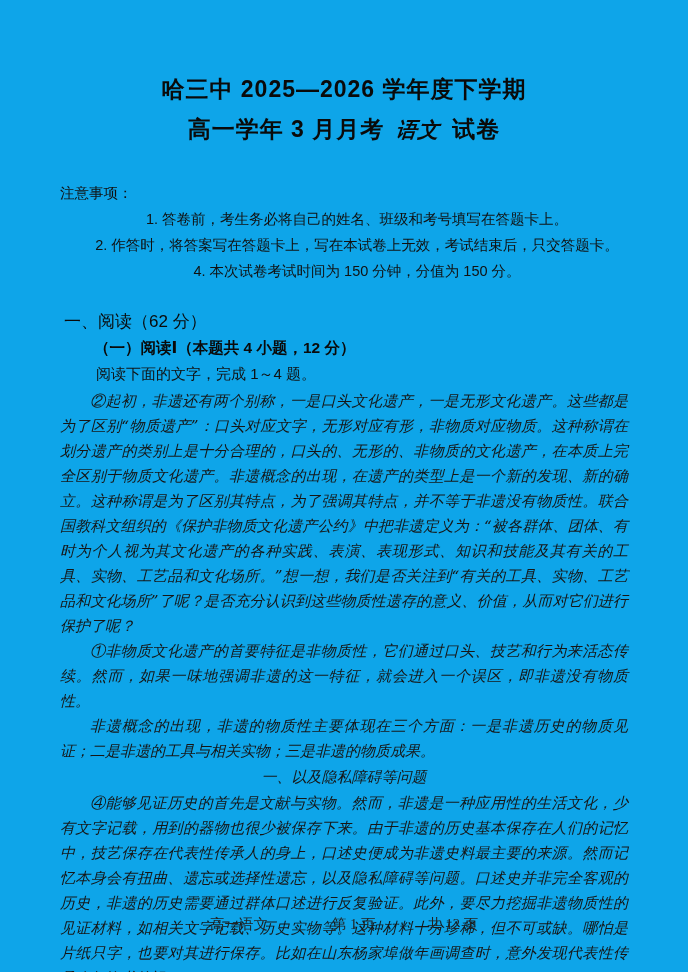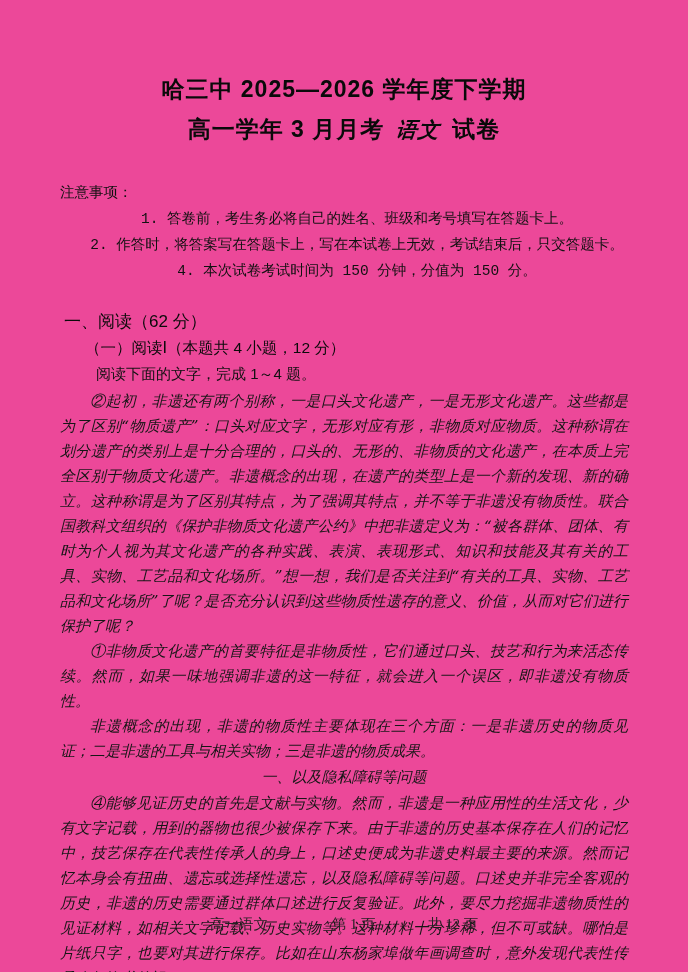--- a/index.html
+++ b/index.html
@@ -5,21 +5,21 @@
   html, body {
     margin: 0;
     padding: 0;
     background: #ffffff;
   }
   .page {
     position: relative;
     width: 688px;
     height: 972px;
     margin: 0 auto;
-    background: #ec4899;
+    background: #0ea5e9;
     color: #111111;
     box-sizing: border-box;
     padding: 74px 60px 0 60px;
     overflow: hidden;
     font-family: "Liberation Serif", "DejaVu Serif", serif;
   }
   
   .title {
     text-align: center;
     font-family: "Liberation Sans", "DejaVu Sans", sans-serif;
@@ -35,41 +35,41 @@
     font-family: "DejaVu Serif", serif;
     font-style: italic;
     font-weight: bold;
     font-size: 21px;
     margin: 0 12px;
     transform: skewX(-6deg);
   }
   
   .notice {
     margin-top: 35px;
-    font-family: Liberation Mono, monospace;
+    font-family: Liberation Sans, sans-serif;
     font-size: 14.5px;
     line-height: 26px;
     color: #111;
   }
   .notice-item { padding-left: 26px; text-align: center; }
   
   .part-heading {
     margin-top: 25px;
     margin-left: 4px;
     font-family: "Liberation Sans", "DejaVu Sans", sans-serif;
     font-weight: normal;
     font-size: 17px;
     line-height: 25px;
     color: #0a0a0a;
   }
   .sub-heading {
     margin-top: 2px;
-    margin-left: 25px;
+    margin-left: 34px;
     font-family: "Liberation Sans", "DejaVu Sans", sans-serif;
-    font-weight: normal;
+    font-weight: bold;
     font-size: 15.5px;
     line-height: 24px;
     color: #0a0a0a;
   }
   .instruction {
     margin-top: 2px;
     margin-left: 36px;
     font-family: Liberation Sans, sans-serif;
     font-size: 15px;
     line-height: 23px;

